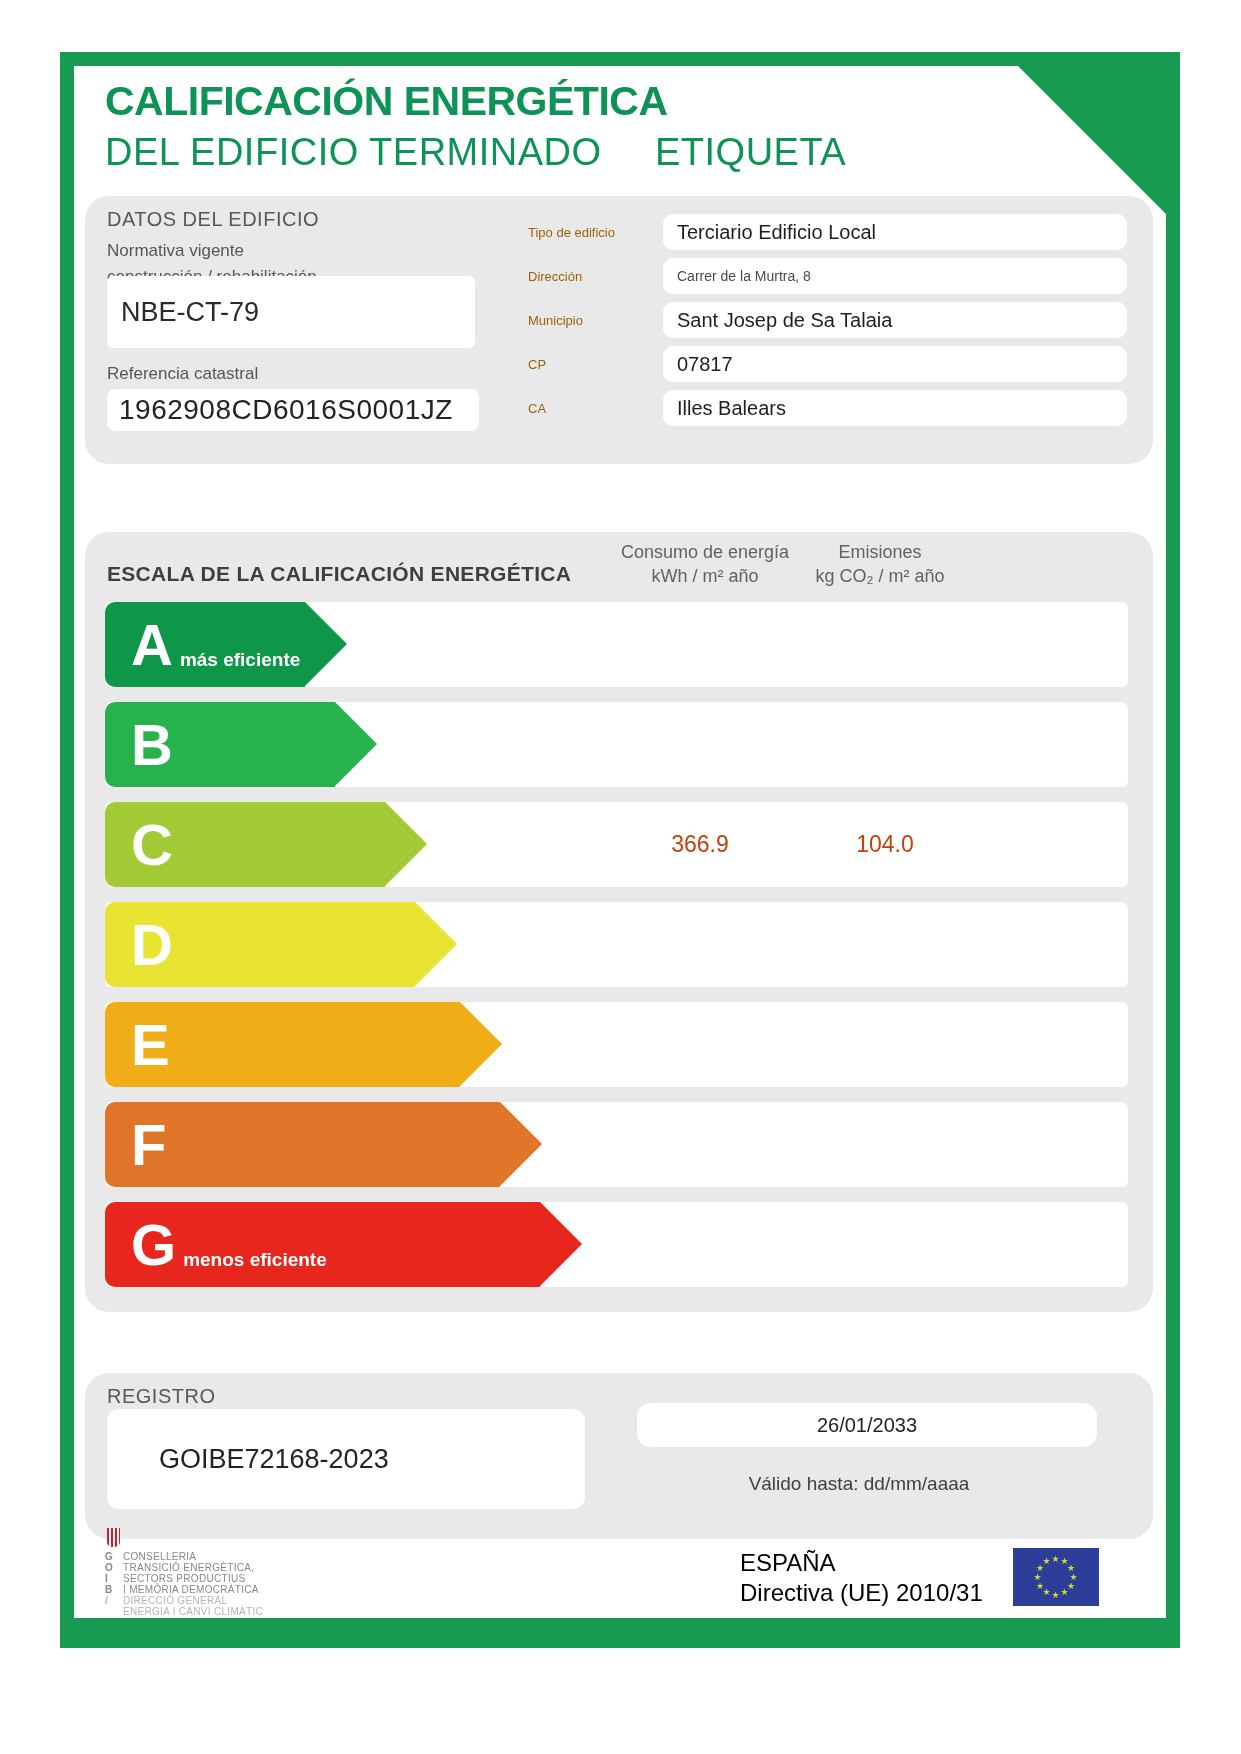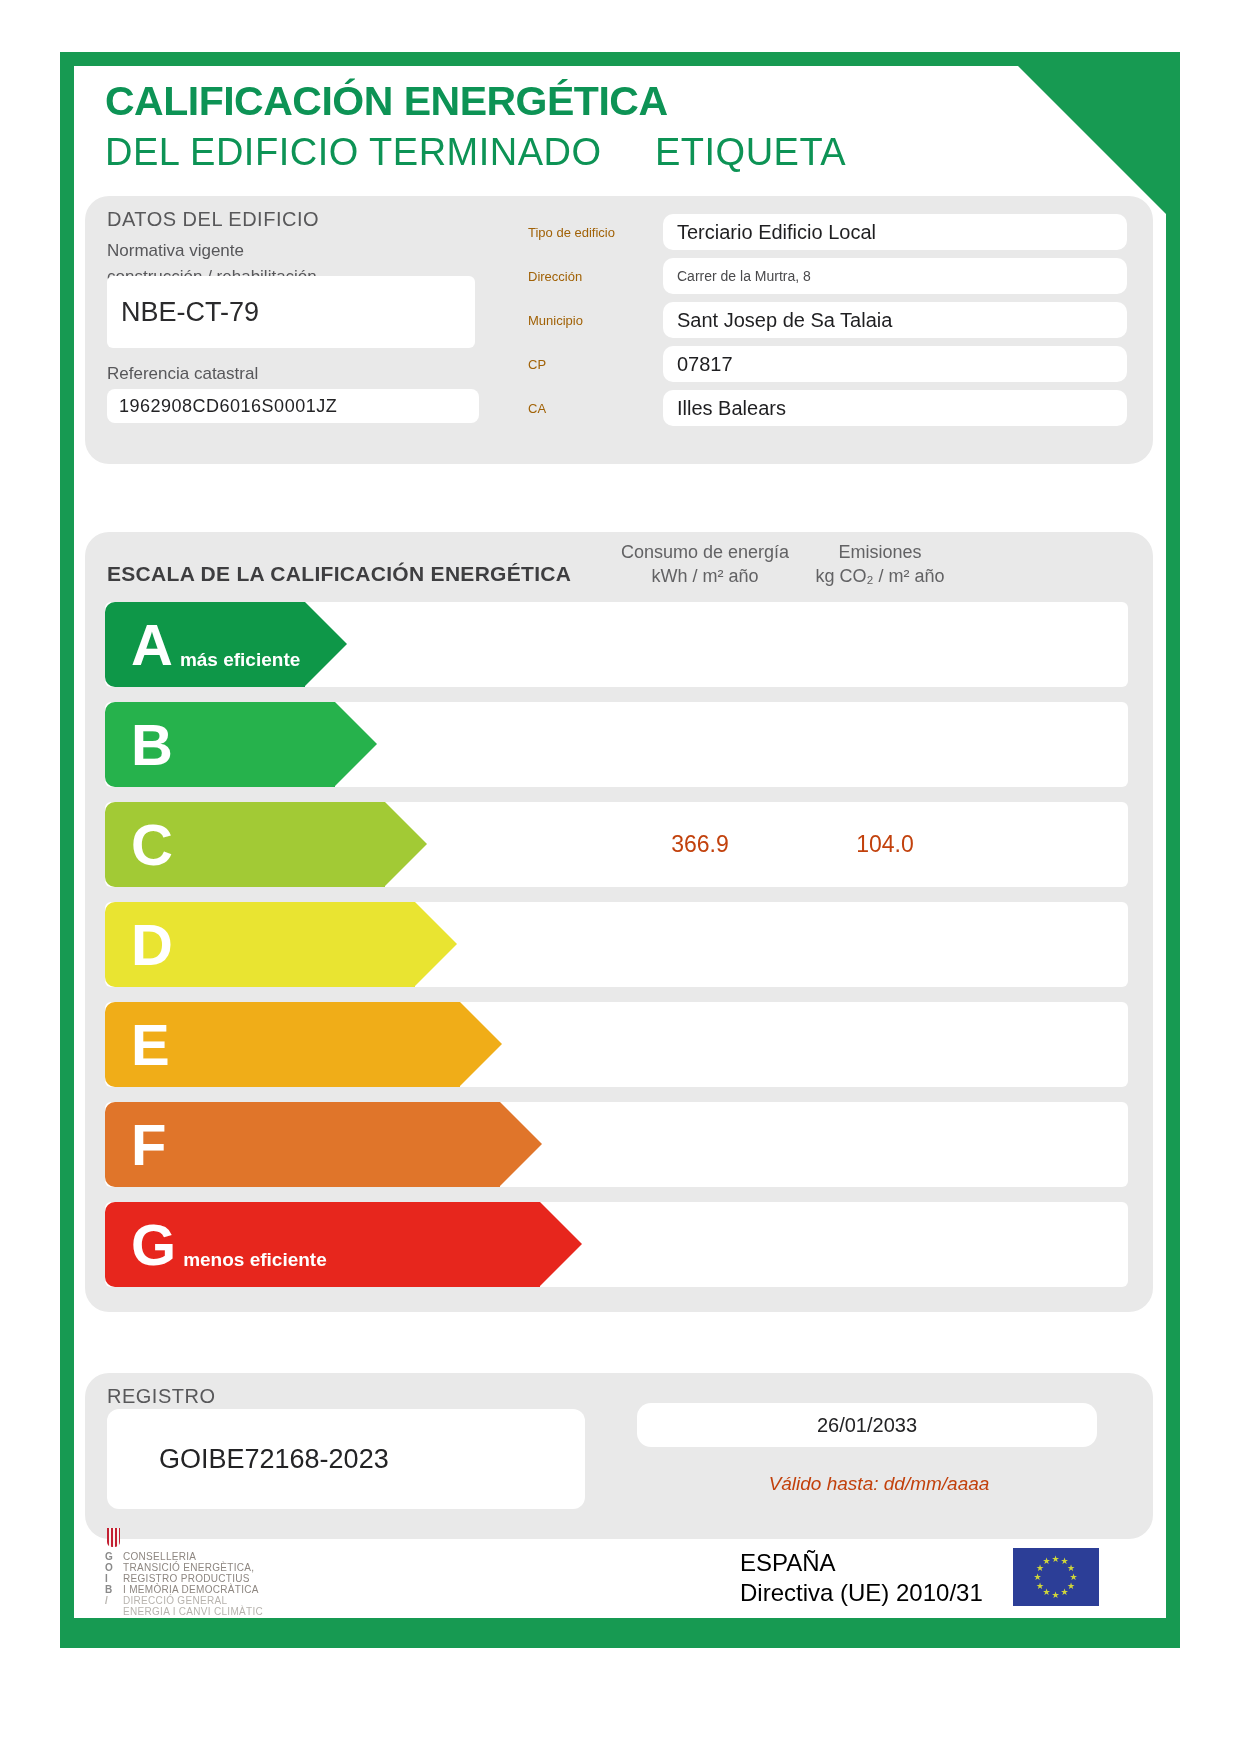--- a/index.html
+++ b/index.html
@@ -42,23 +42,23 @@
   .section-title { position: absolute; left: 22px; top: 12px; font-size: 20px; color: #58585a; letter-spacing: 0.5px; }
   
   .normativa { position: absolute; left: 22px; top: 42px; font-size: 17px; color: #57575a; line-height: 1.5; }
   .nbe-box {
     position: absolute; left: 22px; top: 80px; width: 368px; height: 72px;
     background: #fff; border-radius: 6px; display: flex; align-items: center;
     padding-left: 14px; font-size: 27px; color: #2a2a2c;
   }
   .refcat-label { position: absolute; left: 22px; top: 168px; font-size: 17px; color: #57575a; }
   .refcat-box {
-    position: absolute; left: 22px; top: 193px; width: 372px; height: 34px;
+    position: absolute; left: 22px; top: 193px; width: 372px; height: 42px;
     background: #fff; border-radius: 8px; display: flex; align-items: center;
-    padding-left: 12px; font-size: 18px; color: #232325; letter-spacing: 0.5px;
+    padding-left: 12px; font-size: 28px; color: #232325; letter-spacing: 0.5px;
   }
   
   .fields { position: absolute; left: 415px; top: 18px; right: 26px; }
   .field-row { display: flex; align-items: center; height: 36px; margin-bottom: 8px; }
   .field-label { width: 135px; font-size: 13px; color: #a16207; flex: none; margin-left: 28px; }
   .field-box {
     flex: 1; height: 36px; background: #fff; border-radius: 10px;
     display: flex; align-items: center; padding-left: 14px;
     font-size: 20px; color: #1f1f21;
   }
@@ -94,21 +94,21 @@
   .code-box {
     position: absolute; left: 22px; top: 36px; width: 478px; height: 100px;
     background: #fff; border-radius: 12px; display: flex; align-items: center;
     padding-left: 52px; font-size: 27px; color: #232325;
   }
   .date-box {
     position: absolute; left: 552px; top: 30px; width: 460px; height: 44px;
     background: #fff; border-radius: 14px; display: flex; align-items: center; justify-content: center;
     font-size: 20px; color: #232325;
   }
-  .valido { position: absolute; left: 564px; top: 100px; width: 460px; text-align: center; font-size: 19px; color: #c2410c; font-style: italic; }
+  .valido { position: absolute; left: 544px; top: 100px; width: 460px; text-align: center; font-size: 19px; color: #404040; }
   
   .goib { position: absolute; left: 105px; top: 1528px; }
   .shield {
     width: 13px; height: 19px; margin-left: 2px;
     background: repeating-linear-gradient(90deg, var(--shield-red, #c32033) 0 2px, #f8f5f0 2px 4px);
     border-radius: 0 0 5px 5px;
   }
   .goib-cols { display: flex; margin-top: 4px; }
   .goib-letters { width: 18px; font-size: 10px; font-weight: 700; color: #8a8a8a; line-height: 11px; }
   .goib-lines  { font-size: 10px; color: #8d8680; line-height: 11px; letter-spacing: 0.3px; white-space: nowrap; }
@@ -236,21 +236,21 @@
       <div class="goib-letters">
           <div>G</div>
           <div>O</div>
           <div>I</div>
           <div>B</div>
           <div class="muted">/</div>
         </div>
       <div class="goib-lines">
           <div>CONSELLERIA</div>
           <div>TRANSICIÓ ENERGÈTICA,</div>
-          <div>REGISTRO PRODUCTIUS</div>
+          <div>SECTORS PRODUCTIUS</div>
           <div>I MEMÒRIA DEMOCRÀTICA</div>
           <div class="muted">DIRECCIÓ GENERAL</div>
           <div class="muted">ENERGIA I CANVI CLIMÀTIC</div>
         </div>
     </div>
   </div>
 
   <div class="espana">
     <div>ESPAÑA</div>
     <div>Directiva (UE) 2010/31</div>

